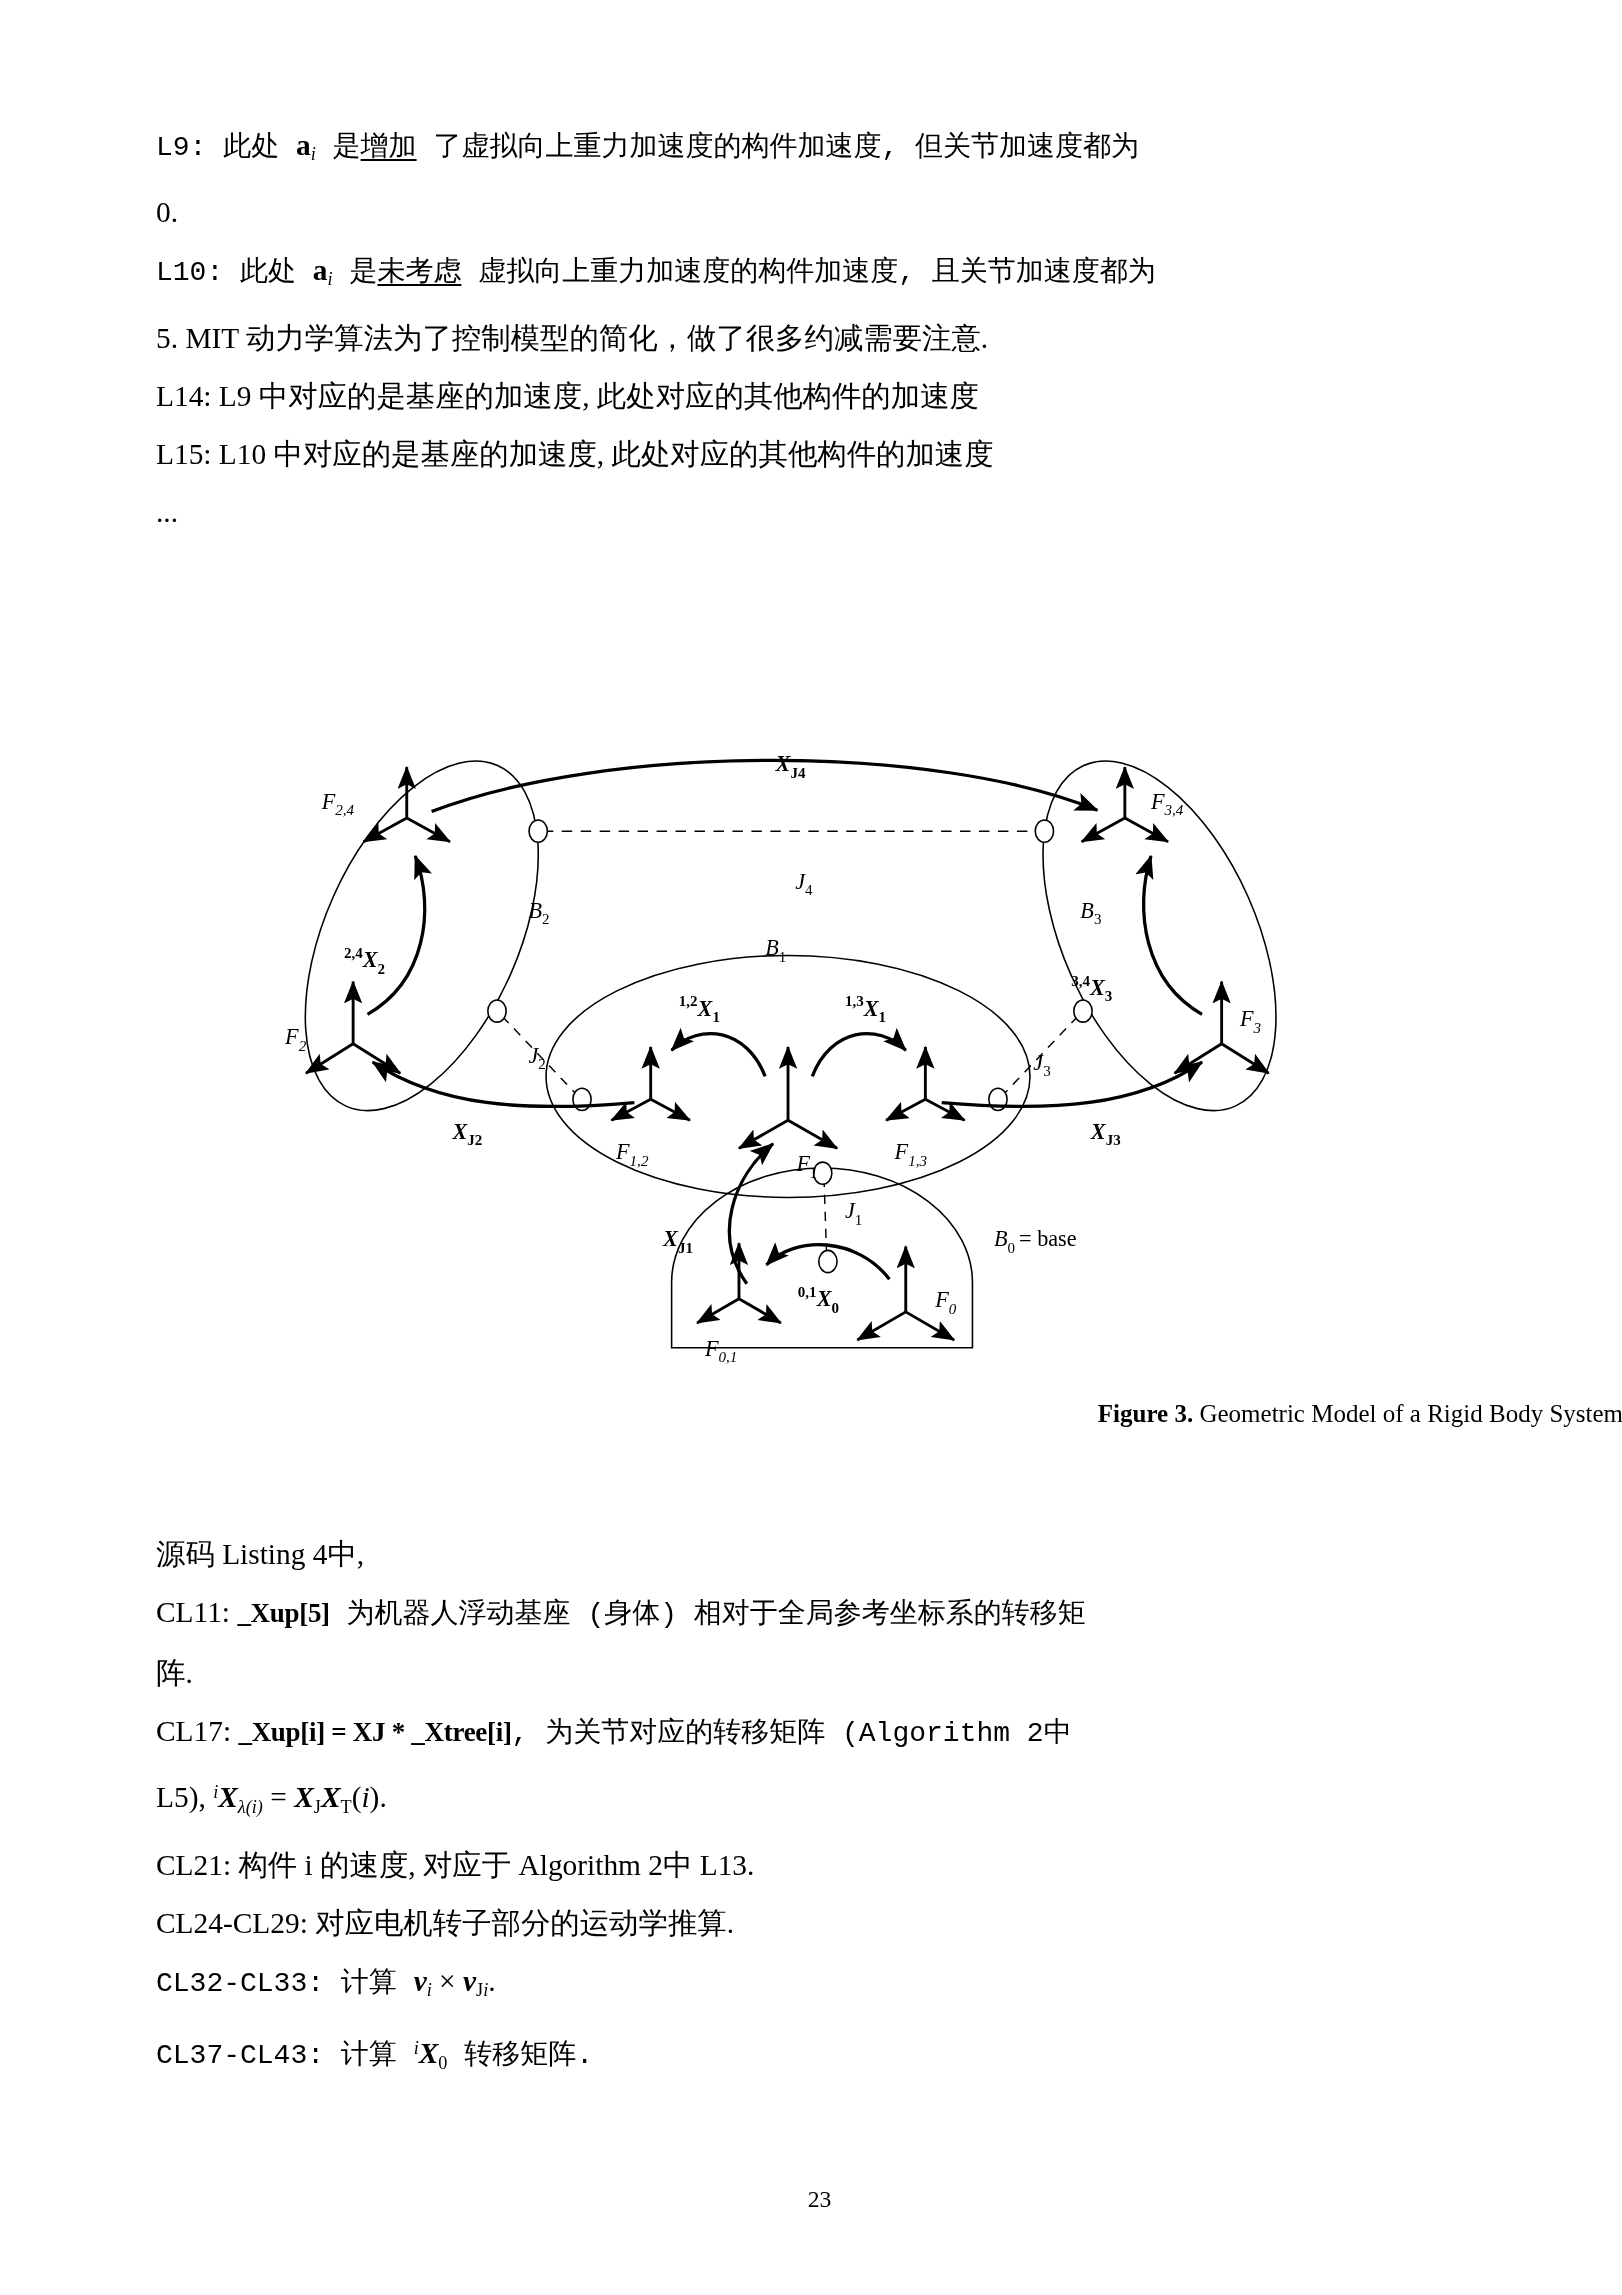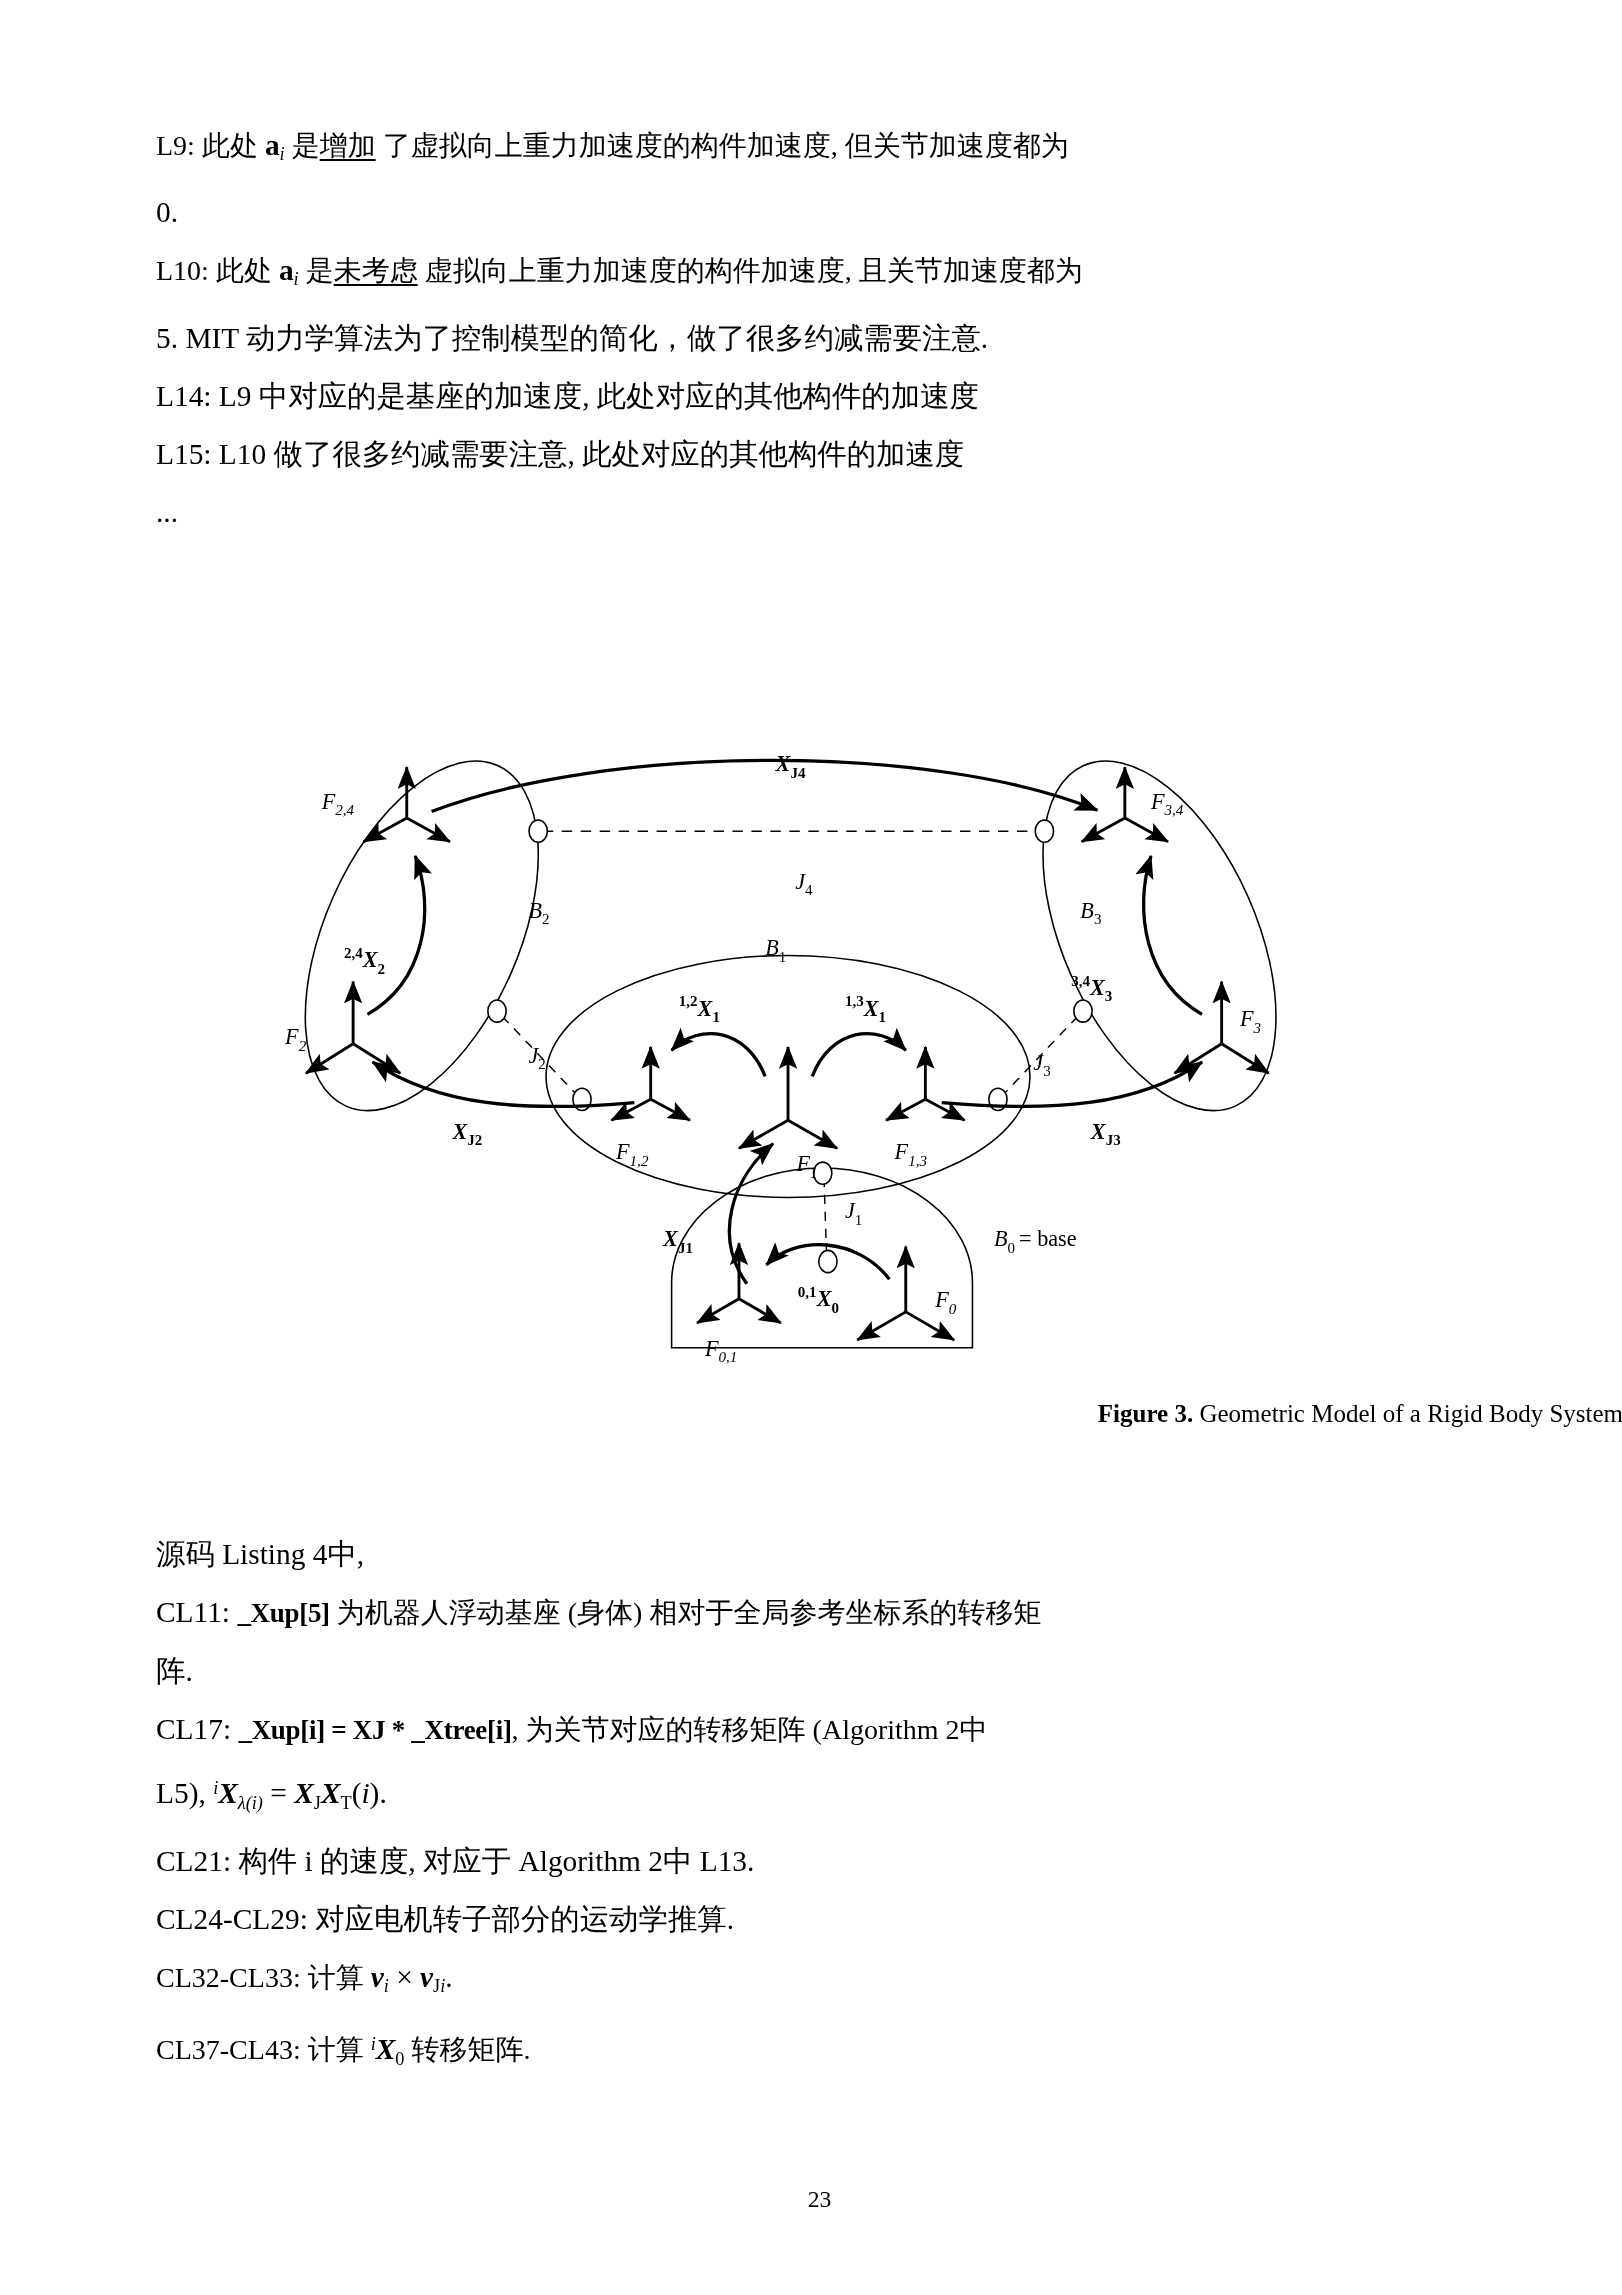--- a/index.html
+++ b/index.html
@@ -16,21 +16,21 @@
     left:156px;
     width:1311px;
   }
   .para{
     font-size:29.4px;
     line-height:58px;
     text-align:left;
     margin:0;
     white-space:pre-wrap;
   }
-  .para .cjk{font-family:Liberation Serif, serif;font-size:28px;}
+  .para .cjk{font-family:Liberation Mono, monospace;font-size:28px;}
 
   
   .mi{font-style:italic;}
   .mbf{font-weight:bold;}
   .mbfi{font-weight:bold;font-style:italic;}
   .mono{font-family:Liberation Serif, serif;font-size:27px;font-weight:bold;letter-spacing:-0.3px;}
   .ul{text-decoration:underline;text-underline-offset:3.9px;}
   sub{font-size:0.62em;vertical-align:-0.30em;font-style:italic;}
   sup{font-size:0.62em;vertical-align:0.50em;font-style:italic;}
   sub.up{font-style:normal;}
@@ -67,21 +67,21 @@
 
     <p class="para"><span class="cjk">L9: 此处 </span><span class="mbf">a</span><sub>i</sub><span class="cjk"> 是</span><span class="cjk ul">增加</span><span class="cjk"> 了虚拟向上重力加速度的构件加速度, 但关节加速度都为</span></p>
 
     <p class="para"><span>0.</span></p>
 
     <p class="para"><span class="cjk">L10: 此处 </span><span class="mbf">a</span><sub>i</sub><span class="cjk"> 是</span><span class="cjk ul">未考虑</span><span class="cjk"> 虚拟向上重力加速度的构件加速度, 且关节加速度都为</span></p>
 
     <p class="para cjk">5. MIT 动力学算法为了控制模型的简化，做了很多约减需要注意.</p>
 
     <p class="para cjk">L14: L9 中对应的是基座的加速度, 此处对应的其他构件的加速度</p>
-    <p class="para cjk">L15: L10 做了很多约减需要注意, 此处对应的其他构件的加速度</p>
+    <p class="para cjk">L15: L10 中对应的是基座的加速度, 此处对应的其他构件的加速度</p>
     <p class="para">...</p>
   </div>
 
   <div id="figure">
     <svg viewBox="0 0 1660 1000" xmlns="http://www.w3.org/2000/svg">
       <defs>
         <marker id="ah" markerWidth="9" markerHeight="9" refX="7.6" refY="3.2" orient="auto" markerUnits="strokeWidth">
           <path d="M0,0 L8,3.2 L0,6.4 L1.6,3.2 z" fill="#000"></path>
         </marker>
         <marker id="ahb" markerWidth="8" markerHeight="8" refX="6.8" refY="2.9" orient="auto" markerUnits="strokeWidth">

